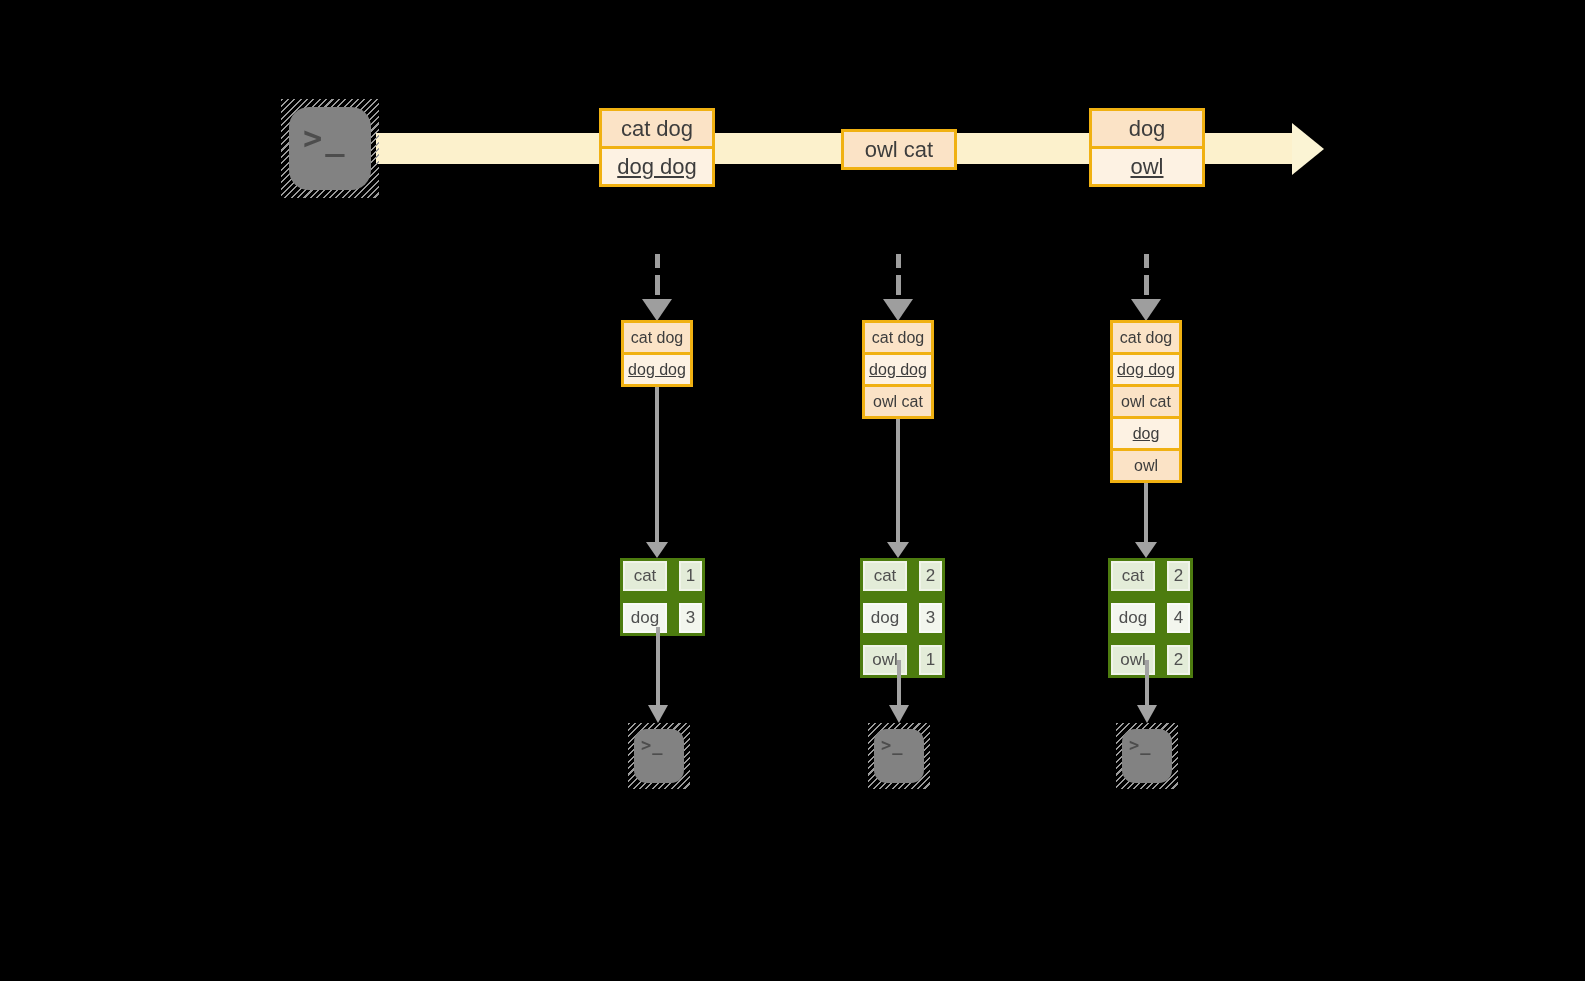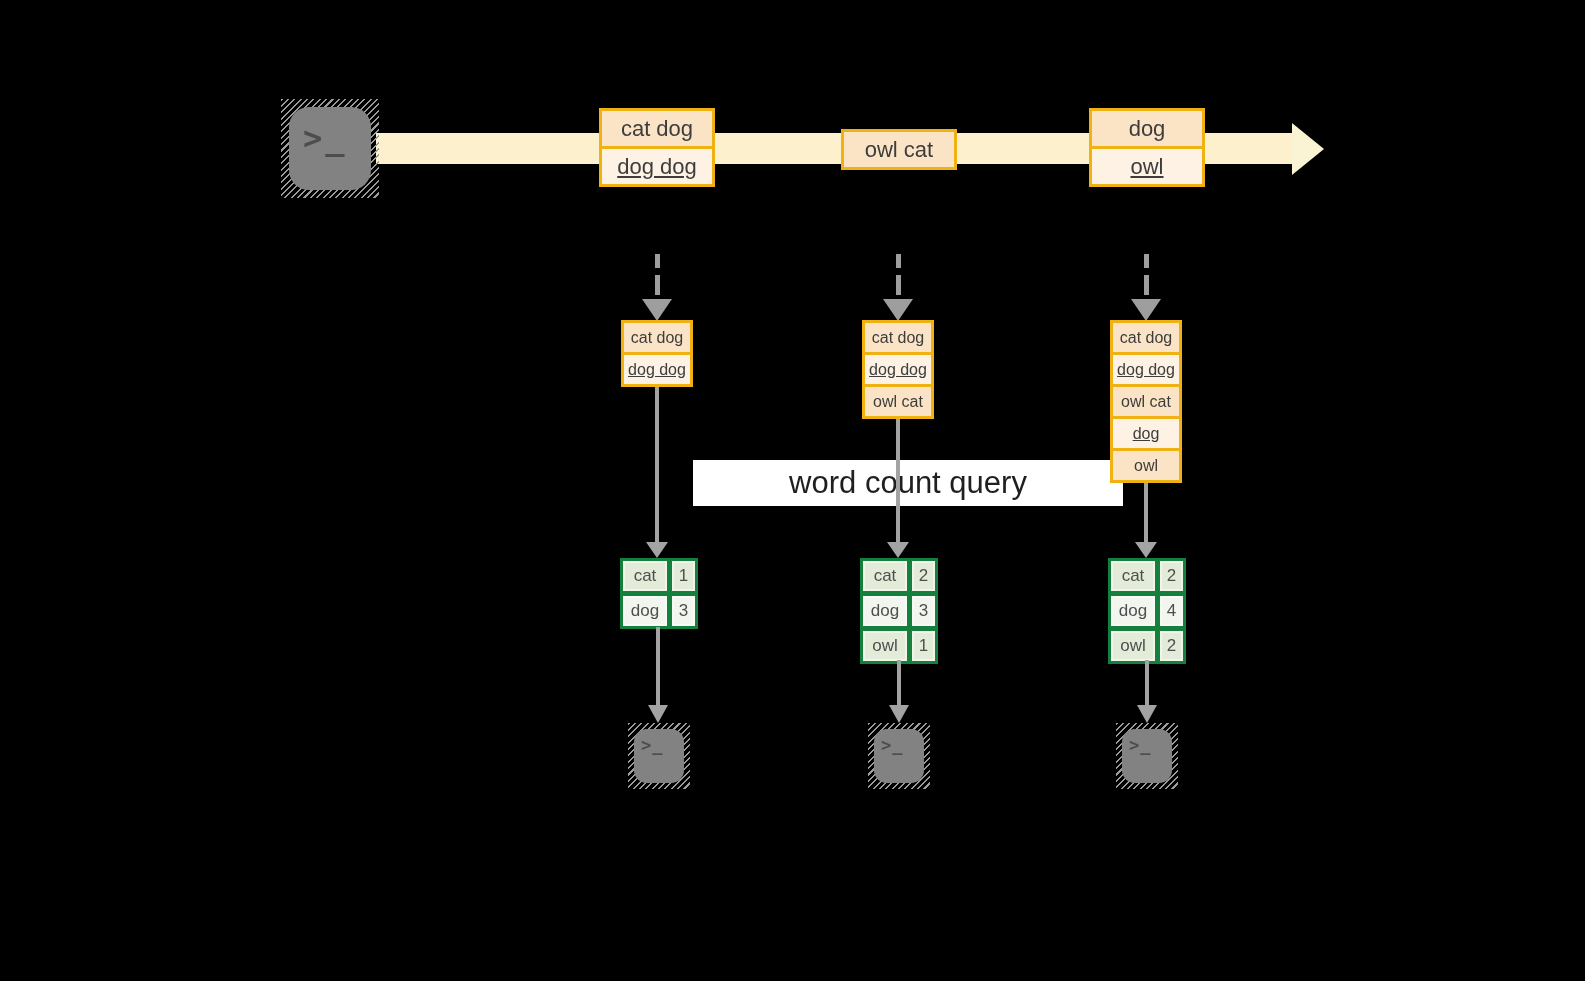--- a/index.html
+++ b/index.html
@@ -55,22 +55,22 @@
   .bot-arrow .ln{width:4px;background:#a3a3a3;}
   .tri-dn-sm{width:0;height:0;border-left:10px solid rgba(0,0,0,0);border-right:10px solid rgba(0,0,0,0);border-top:18px solid #a3a3a3;}
   
   .query-band{
     position:absolute;left:693px;top:460px;width:430px;height:46px;background:#ffffff;
     display:flex;align-items:center;justify-content:center;z-index:1;
     color:#1f1f1f;font-size:31px;
   }
   
   .gtable{
-    position:absolute;background:#15803d;padding:3px;display:grid;
-    grid-template-columns:44px 23px;gap:5px;z-index:2;
+    position:absolute;background:#4d7c0f;padding:3px;display:grid;
+    grid-template-columns:44px 23px;gap:12px;z-index:2;
   }
   .gtable .gcell{
     height:30px;display:flex;align-items:center;justify-content:center;
     color:#4f4f4f;font-size:17px;box-shadow:inset 0 0 0 2px rgba(255,255,255,0.45);
   }
   .gfill-a{background:#e3ecd8;}
   .gfill-b{background:#f3f6ee;}
 </style>
 </head>
 <body>
@@ -107,23 +107,20 @@
     <div class="d1"></div>
       <div class="d2"></div>
       <div class="tri-dn-lg"></div>
   </div>
   <div class="dash-arrow" style="left:1130px;">
     <div class="d1"></div>
       <div class="d2"></div>
       <div class="tri-dn-lg"></div>
   </div>
 
-  <div class="query-band">
-    <span>word count query</span>
-  </div>
 
   <div class="obox st" style="left:621px;top:320px;">
     <div class="cell fill-a">cat dog</div>
     <div class="cell fill-b">dog dog</div>
   </div>
   <div class="obox st" style="left:862px;top:320px;">
     <div class="cell fill-a">cat dog</div>
     <div class="cell fill-b">dog dog</div>
     <div class="cell fill-a">owl cat</div>
   </div>

